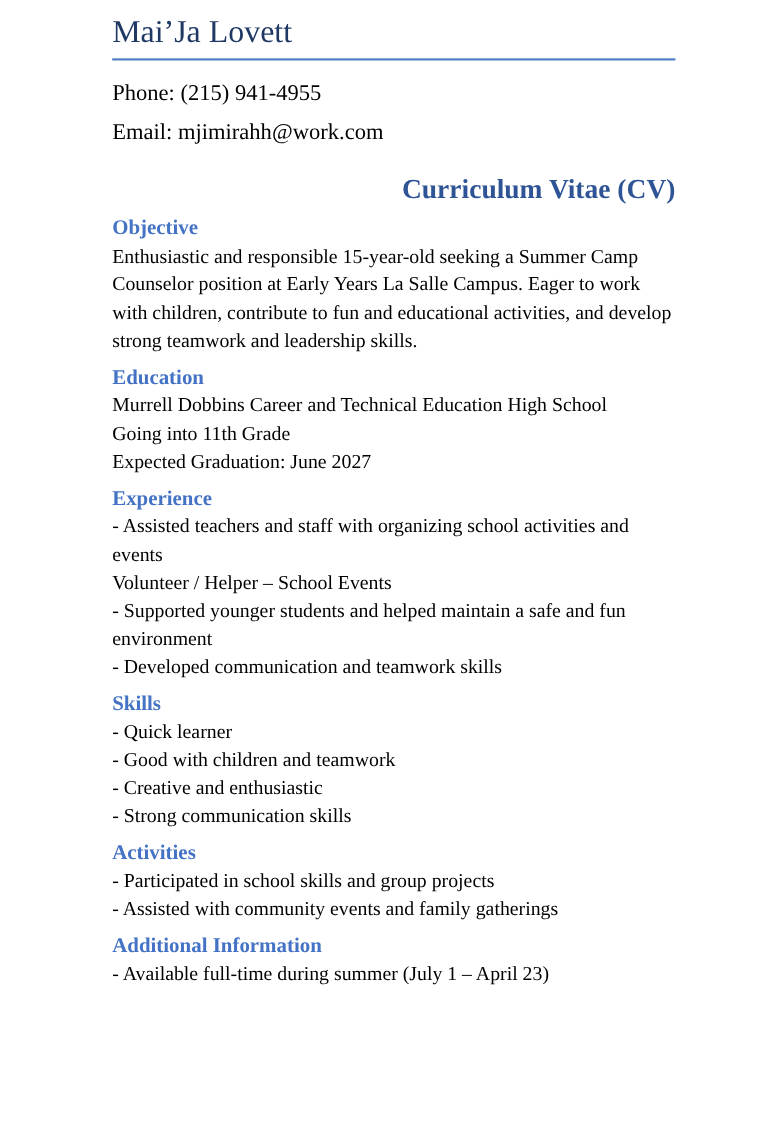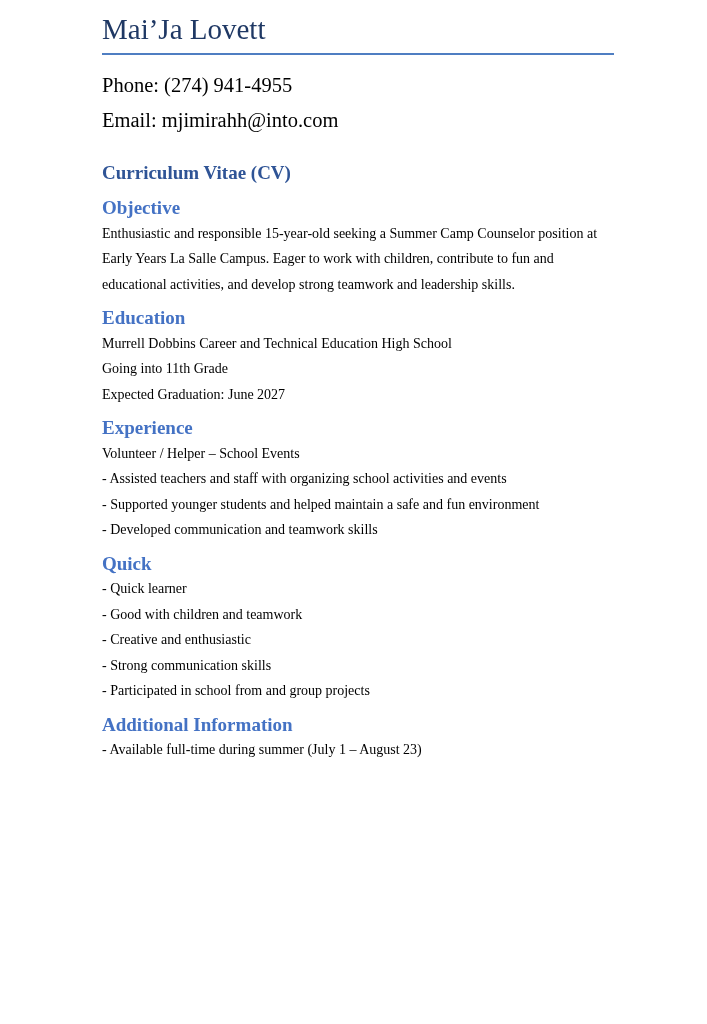--- a/index.html
+++ b/index.html
@@ -31,65 +31,68 @@
   .contact {
     margin: 0;
     font-size: 20.5px;
     line-height: 25px;
     color: #000000;
   }
   .contact.phone { margin-top: 18px; }
   .contact.email { margin-top: 10px; }
   .cv-title {
     margin: 26px 0 0 0;
-    font-size: 19px;
+    font-size: 25px;
     line-height: 28px;
     font-weight: 700;
     color: #2f5496;
+    text-align: right;
   }
   .section-heading {
     margin: 8px 0 0 0;
     font-size: 19px;
     line-height: 25.5px;
     font-weight: 700;
     color: #4472c4;
   }
   .section-line {
     margin: 0;
-    font-size: 14px;
+    font-size: 18px;
     line-height: 25.5px;
     color: #000000;
   }
 </style>
 </head>
 <body>
 
 <div class="page">
   <h1 class="doc-title">Mai’Ja Lovett</h1>
 
-  <p class="contact phone">Phone: (274) 941-4955</p>
+  <p class="contact phone">Phone: (215) 941-4955</p>
 
-  <p class="contact email">Email: mjimirahh@into.com</p>
+  <p class="contact email">Email: mjimirahh@work.com</p>
 
   <h2 class="cv-title">Curriculum Vitae (CV)</h2>
 
   <main id="sections">
       <h3 class="section-heading">Objective</h3>
       <div class="section-line">Enthusiastic and responsible 15-year-old seeking a Summer Camp Counselor position at Early Years La Salle Campus. Eager to work with children, contribute to fun and educational activities, and develop strong teamwork and leadership skills.</div>
       <h3 class="section-heading">Education</h3>
       <div class="section-line">Murrell Dobbins Career and Technical Education High School</div>
       <div class="section-line">Going into 11th Grade</div>
       <div class="section-line">Expected Graduation: June 2027</div>
       <h3 class="section-heading">Experience</h3>
+      <div class="section-line">- Assisted teachers and staff with organizing school activities and events</div>
       <div class="section-line">Volunteer / Helper – School Events</div>
-      <div class="section-line">- Assisted teachers and staff with organizing school activities and events</div>
       <div class="section-line">- Supported younger students and helped maintain a safe and fun environment</div>
       <div class="section-line">- Developed communication and teamwork skills</div>
-      <h3 class="section-heading">Quick</h3>
+      <h3 class="section-heading">Skills</h3>
       <div class="section-line">- Quick learner</div>
       <div class="section-line">- Good with children and teamwork</div>
       <div class="section-line">- Creative and enthusiastic</div>
       <div class="section-line">- Strong communication skills</div>
-      <div class="section-line">- Participated in school from and group projects</div>
+      <h3 class="section-heading">Activities</h3>
+      <div class="section-line">- Participated in school skills and group projects</div>
+      <div class="section-line">- Assisted with community events and family gatherings</div>
       <h3 class="section-heading">Additional Information</h3>
-      <div class="section-line">- Available full-time during summer (July 1 – August 23)</div>
+      <div class="section-line">- Available full-time during summer (July 1 – April 23)</div>
     </main>
 </div>
 
 </body></html>

